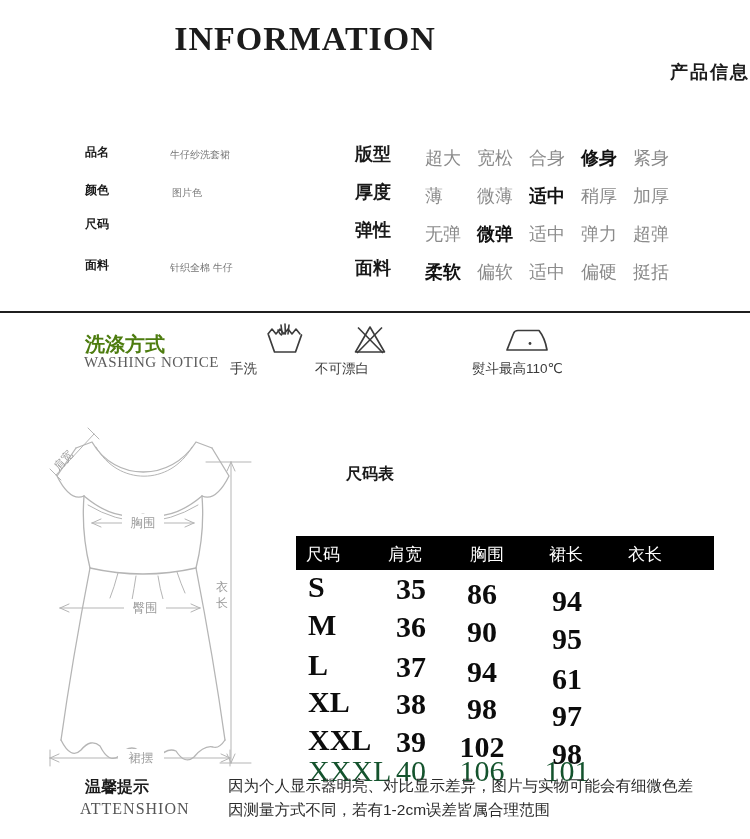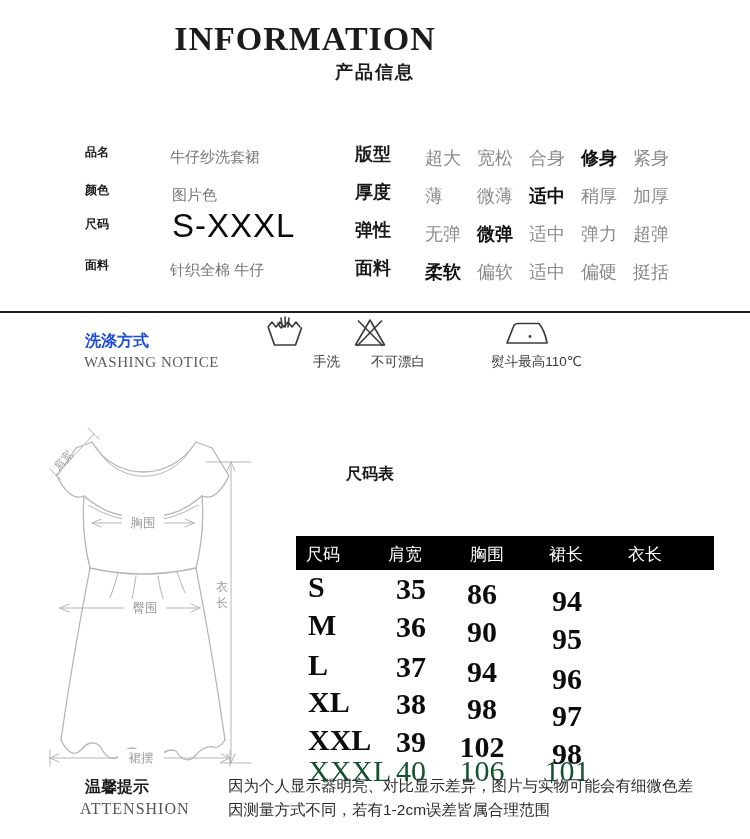--- a/index.html
+++ b/index.html
@@ -3,42 +3,42 @@
 <meta charset="utf-8">
 <style>
   html,body{margin:0;padding:0;background:#fff;}
   .page{position:relative;width:750px;height:839px;background:#ffffff;overflow:hidden;
         font-family:"Liberation Sans","DejaVu Sans",sans-serif;color:#222;}
   .serif{font-family:"Liberation Serif","DejaVu Serif",serif;}
 
   
   .hdr-title{position:absolute;top:20px;left:0;width:610px;text-align:center;
              font-size:34px;font-weight:600;letter-spacing:1px;color:#1c1c1c;}
-  .hdr-sub{position:absolute;top:60px;left:0;width:750px;text-align:center;
+  .hdr-sub{position:absolute;top:60px;left:0;width:750px;text-align:right;
            font-size:18px;font-weight:700;letter-spacing:2px;color:#1c1c1c;}
 
   
   .p-label{position:absolute;left:85px;font-size:12px;font-weight:700;color:#1a1a1a;}
-  .p-val{position:absolute;font-size:15px;color:#777;}
+  .p-val{position:absolute;font-size:10px;color:#777;}
   .p-size{position:absolute;left:172px;top:207px;font-size:33px;color:#0a0a0a;letter-spacing:1px;}
 
   
   .attr-row{position:absolute;left:355px;width:350px;height:24px;}
   .attr-label{position:absolute;left:0;top:0;font-size:18px;font-weight:700;color:#1a1a1a;}
   .opt{position:absolute;top:4px;font-size:18px;color:#8b8b8b;white-space:nowrap;}
   .opt.o0{left:70px}.opt.o1{left:122px}.opt.o2{left:174px}.opt.o3{left:226px}.opt.o4{left:278px}
   .opt.sel{color:#111;font-weight:700;}
 
   
   .divider{position:absolute;left:0;top:311px;width:750px;height:2px;background:#1f1f1f;}
 
   
-  .wash-title{position:absolute;left:85px;top:331px;font-size:16px;font-weight:700;color:#1d4ed8;}
+  .wash-title{position:absolute;left:85px;top:331px;font-size:20px;font-weight:700;color:#4d7c0f;}
   .wash-sub{position:absolute;left:84px;top:354px;font-size:15px;color:#5c5c5c;letter-spacing:0.5px;}
-  .wash-item{position:absolute;top:313px;width:110px;text-align:right;}
+  .wash-item{position:absolute;top:320px;width:110px;text-align:left;}
   .wash-icon{height:37px;display:flex;align-items:flex-end;justify-content:center;}
   .wash-icon svg{display:block;}
   .wash-label{margin-top:3px;font-size:13.5px;color:#3a3a3a;white-space:nowrap;}
 
   
   .sc-title{position:absolute;left:255px;top:428px;width:230px;text-align:center;
             font-size:29px;font-weight:600;letter-spacing:1px;color:#1b1b1b;}
   .sc-sub{position:absolute;left:255px;top:464px;width:230px;text-align:center;
           font-size:16px;font-weight:700;color:#1b1b1b;}
 
@@ -74,21 +74,20 @@
   <div class="hdr-title serif">INFORMATION</div>
   <div class="hdr-sub">产品信息</div>
 
   <div class="p-label" style="top:144px">品名</div>
   <div class="p-val" style="left:170px;top:148px">牛仔纱洗套裙</div>
 
   <div class="p-label" style="top:182px">颜色</div>
   <div class="p-val" style="left:172px;top:186px">图片色</div>
 
   <div class="p-label" style="top:216px">尺码</div>
-  <div class="p-size">S-XXXL</div>
 
   <div class="p-label" style="top:257px">面料</div>
   <div class="p-val" style="left:170px;top:261px">针织全棉  牛仔</div>
 
   <div class="attr-row" style="top:142px">
     <span class="attr-label">版型</span>
     <span class="opt o0">超大</span>
     <span class="opt o1">宽松</span>
     <span class="opt o2">合身</span>
     <span class="opt o3 sel">修身</span>
@@ -221,21 +220,21 @@
     <div class="srow" style="top:74px">
       <span class="c c0">M</span>
       <span class="c c1">36</span>
       <span class="c c2">90</span>
       <span class="c c3">95</span>
     </div>
     <div class="srow" style="top:114px">
       <span class="c c0">L</span>
       <span class="c c1">37</span>
       <span class="c c2">94</span>
-      <span class="c c3">96</span>
+      <span class="c c3">61</span>
     </div>
     <div class="srow" style="top:151px">
       <span class="c c0">XL</span>
       <span class="c c1">38</span>
       <span class="c c2">98</span>
       <span class="c c3">97</span>
     </div>
     <div class="srow" style="top:189px">
       <span class="c c0">XXL</span>
       <span class="c c1">39</span>

